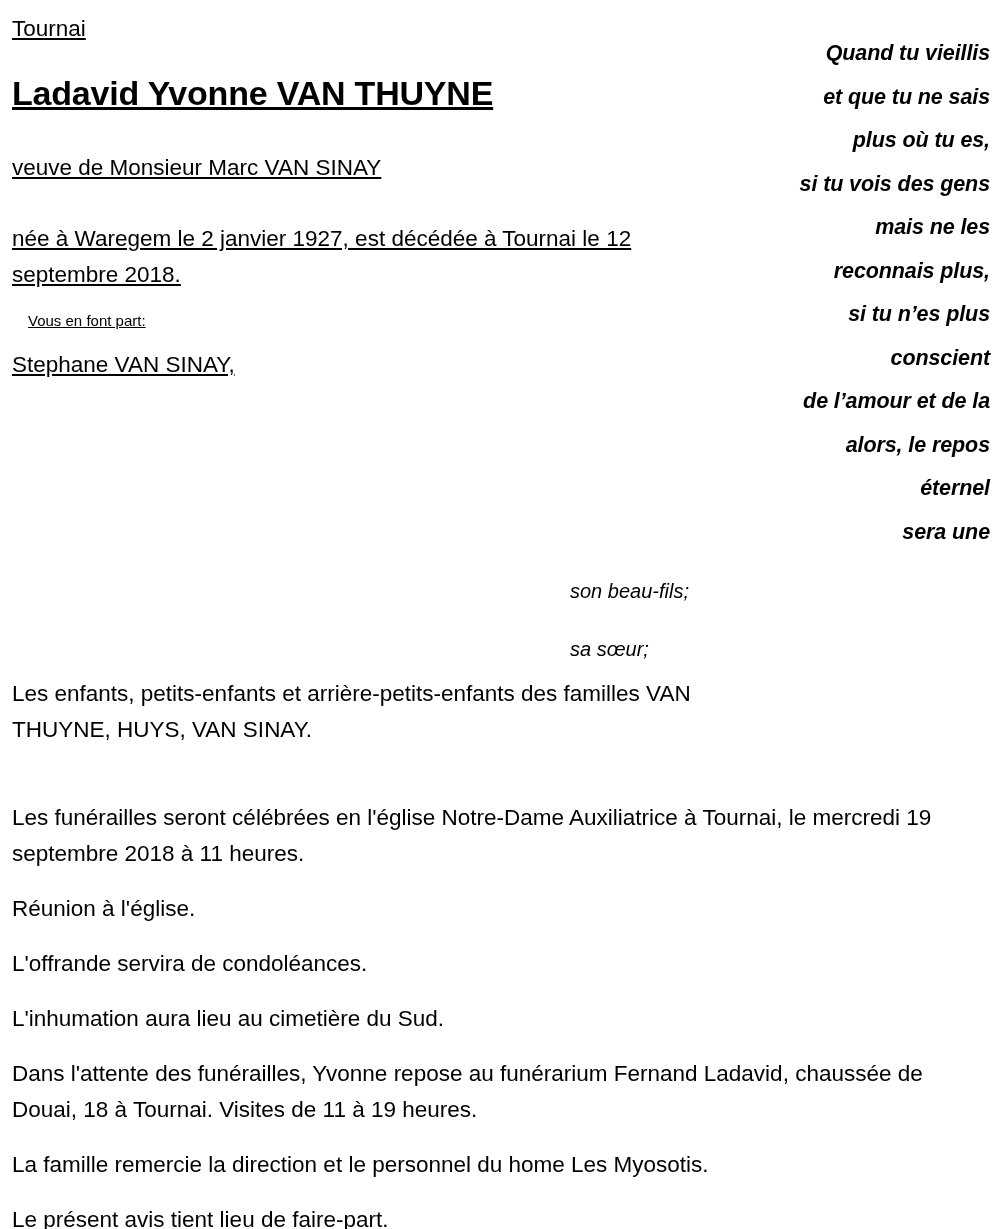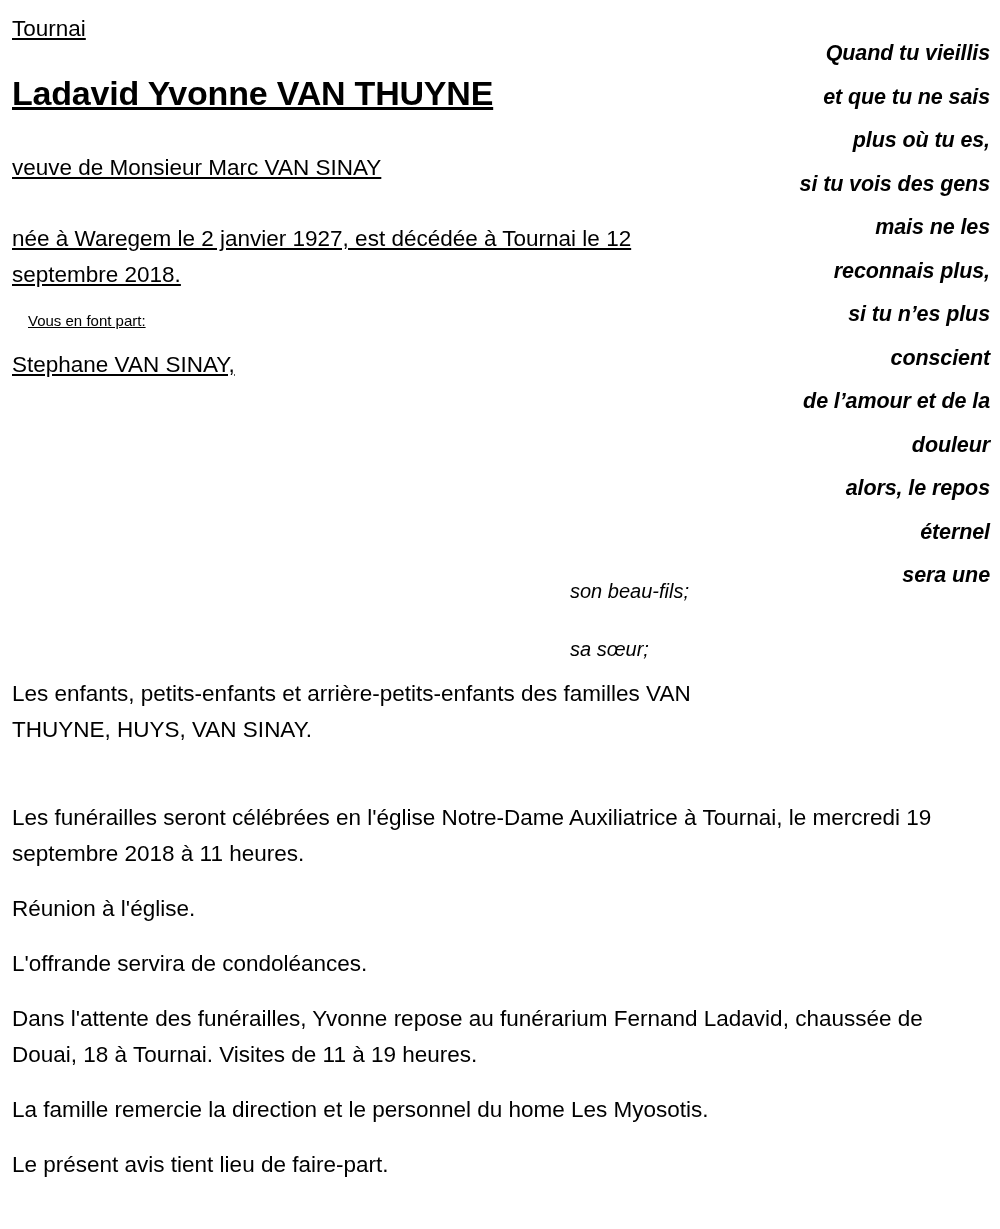--- a/index.html
+++ b/index.html
@@ -143,21 +143,20 @@
   <div class="poem">
       <span class="poem-line">Quand tu vieillis</span>
       <span class="poem-line">et que tu ne sais</span>
       <span class="poem-line">plus où tu es,</span>
       <span class="poem-line">si tu vois des gens</span>
       <span class="poem-line">mais ne les</span>
       <span class="poem-line">reconnais plus,</span>
       <span class="poem-line">si tu n’es plus</span>
       <span class="poem-line">conscient</span>
       <span class="poem-line">de l’amour et de la</span>
-      <span class="poem-line">douleur</span>
       <span class="poem-line">alors, le repos</span>
       <span class="poem-line">éternel</span>
       <span class="poem-line">sera une</span>
     </div>
 
   <div class="attrib attrib-1">son beau-fils;</div>
   <div class="attrib attrib-2">sa sœur;</div>
 
   <div class="main">
     <div class="city">Tournai</div>
@@ -173,18 +172,19 @@
     <div class="survivor">Stephane VAN SINAY,</div>
   </div>
 
 
   <div class="descendants">Les enfants, petits-enfants et arrière-petits-enfants des familles VAN THUYNE, HUYS, VAN SINAY.</div>
 
   <div class="arrangements">
       <div class="arr-p">Les funérailles seront célébrées en l'église Notre-Dame Auxiliatrice à Tournai, le mercredi 19 septembre 2018 à 11 heures.</div>
       <div class="arr-p">Réunion à l'église.</div>
       <div class="arr-p">L'offrande servira de condoléances.</div>
+      <div class="arr-p">L'inhumation aura lieu au cimetière du Sud.</div>
       <div class="arr-p">Dans l'attente des funérailles, Yvonne repose au funérarium Fernand Ladavid, chaussée de Douai, 18 à Tournai. Visites de 11 à 19 heures.</div>
       <div class="arr-p">La famille remercie la direction et le personnel du home Les Myosotis.</div>
       <div class="arr-p">Le présent avis tient lieu de faire-part.</div>
     </div>
 
 </div>
 
 </body></html>

